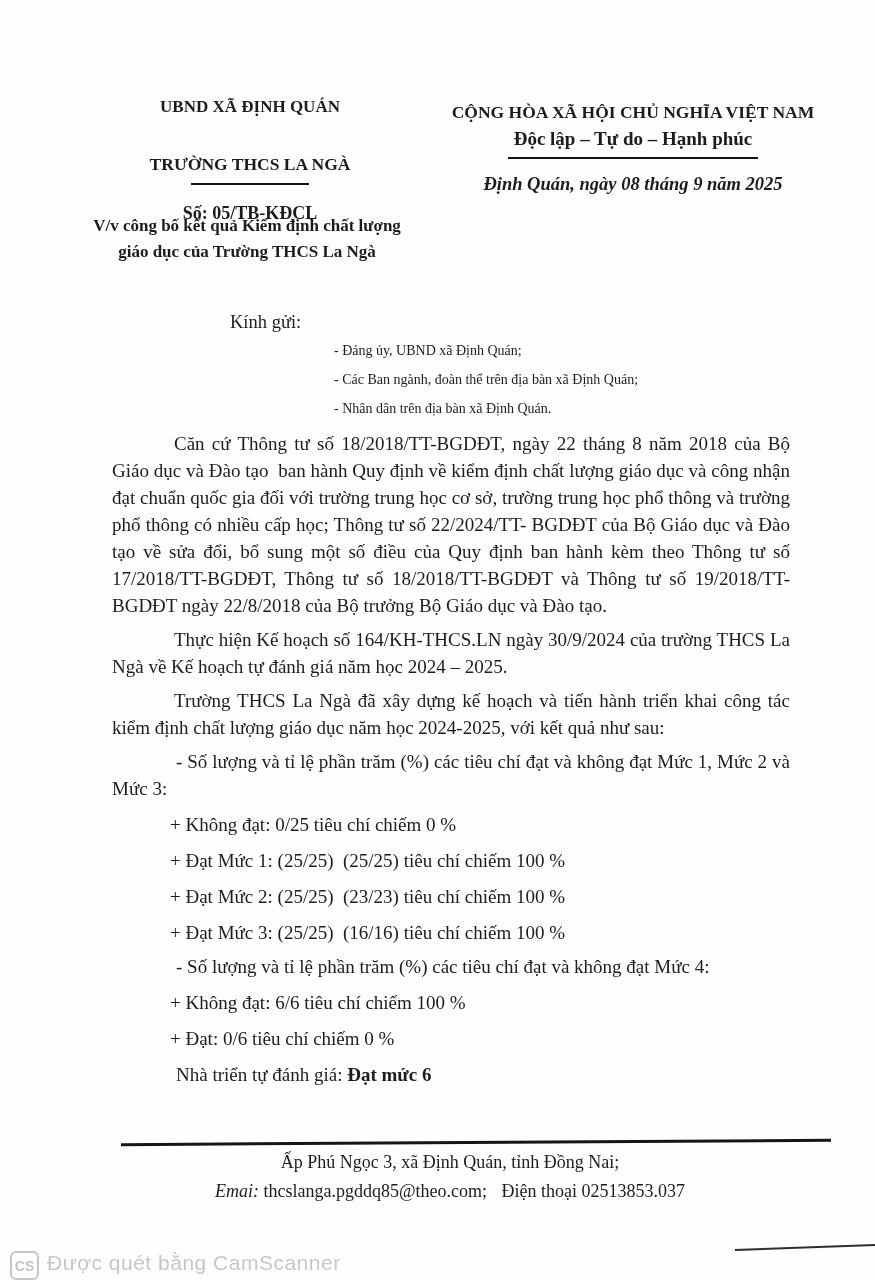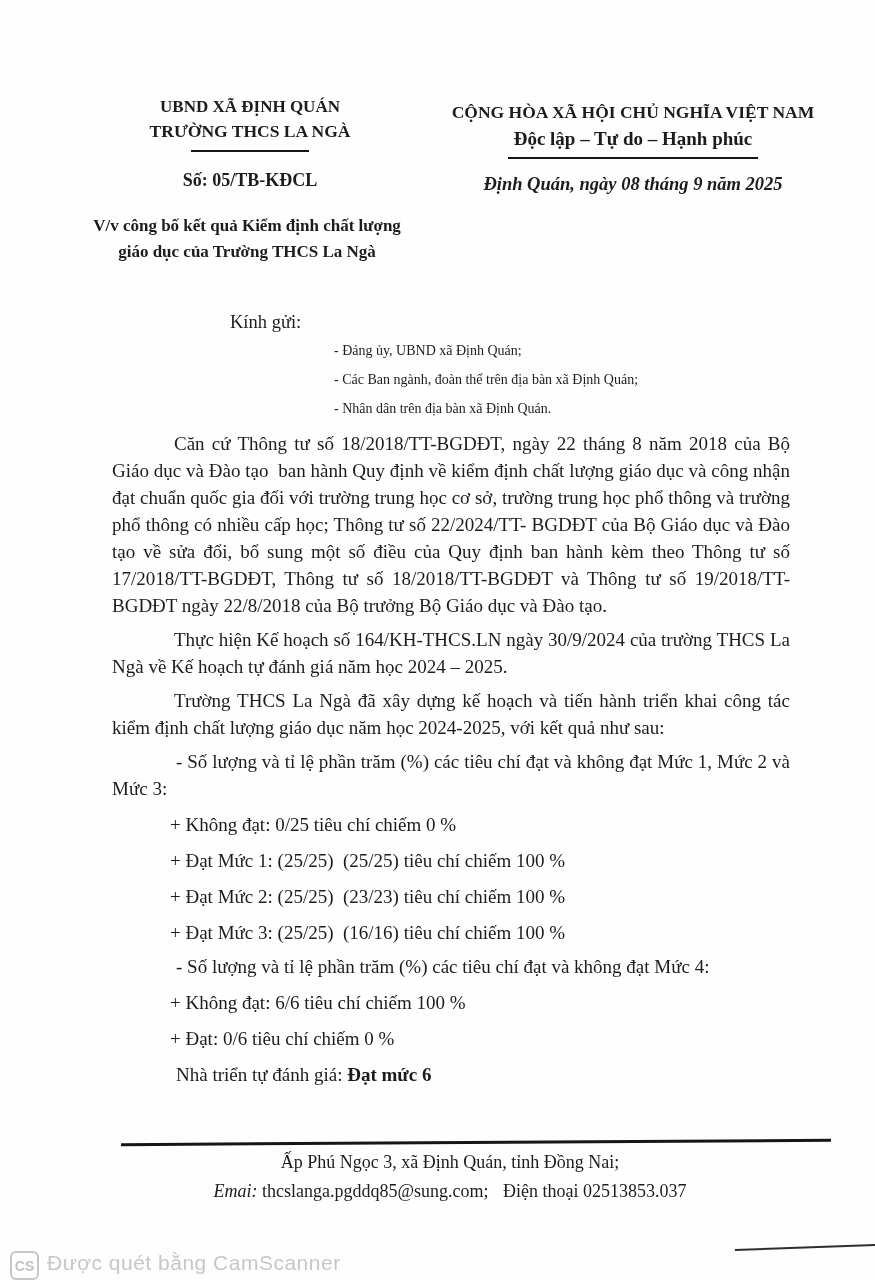--- a/index.html
+++ b/index.html
@@ -10,21 +10,21 @@
     overflow:hidden;
     font-family:"Liberation Serif","DejaVu Serif",serif;
     color:#1c1c1c;
   }
   
   .issuer{
     position:absolute;left:110px;top:95px;width:280px;
     text-align:center;font-weight:bold;
   }
   .issuer .l1{font-size:17px;line-height:24px;}
-  .issuer .l2{font-size:17.5px;line-height:25px;}
+  .issuer .l2{font-size:17.5px;line-height:25px;margin-top:33px;}
   .rule-s{width:118px;border-top:2.5px solid #151515;margin:6px auto 0;}
   .doc-number{margin-top:18px;font-size:18px;font-weight:bold;}
   .national{
     position:absolute;left:418px;top:100px;width:430px;
     text-align:center;
   }
   .national .l1{font-size:17.5px;font-weight:bold;line-height:24px;}
   .national .l2{font-size:19px;font-weight:bold;line-height:26px;margin-top:2px;}
   .rule-m{width:250px;border-top:2.5px solid #151515;margin:5px auto 0;}
   .dateline{margin-top:15px;font-size:18.5px;font-style:italic;font-weight:bold;}
@@ -124,21 +124,21 @@
     <p class="plus">+ Đạt: 0/6 tiêu chí chiếm 0 %</p>
 
     <p class="selfeval"><span>Nhà triển tự đánh giá: </span><b>Đạt mức 6</b></p>
   </div>
 
   <div class="footer-rule"></div>
   <div class="footer-text">
     <div>Ấp Phú Ngọc 3, xã Định Quán, tỉnh Đồng Nai;</div>
     <div>
       <span class="em">Emai:</span>
-      <span>thcslanga.pgddq85@sung.com;</span><span class="gap"></span>
+      <span>thcslanga.pgddq85@theo.com;</span><span class="gap"></span>
       <span>Điện thoại 02513853.037</span>
     </div>
   </div>
 
   <div class="scan-edge"></div>
   <div class="cam-strip">
     <div class="cs-badge">CS</div>
     <div class="cam-label">Được quét bằng CamScanner</div>
   </div>
 

